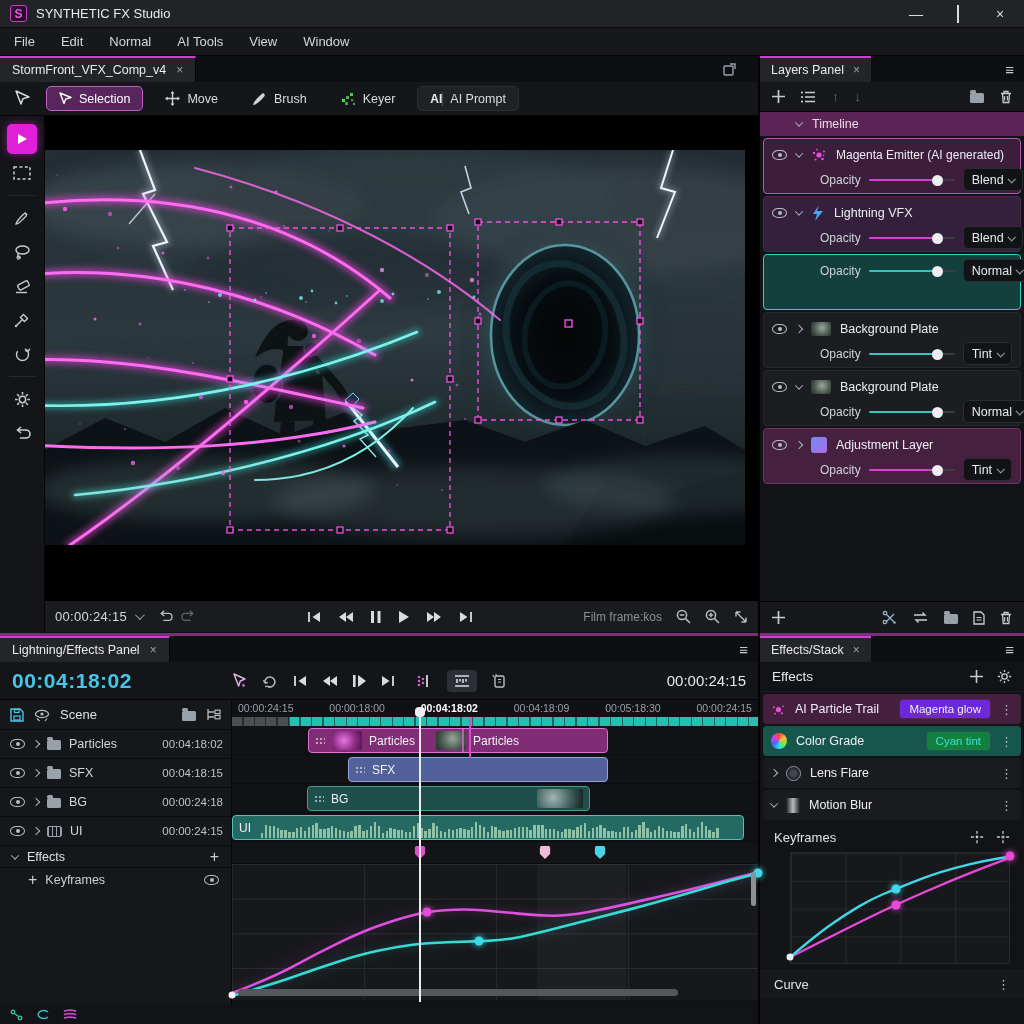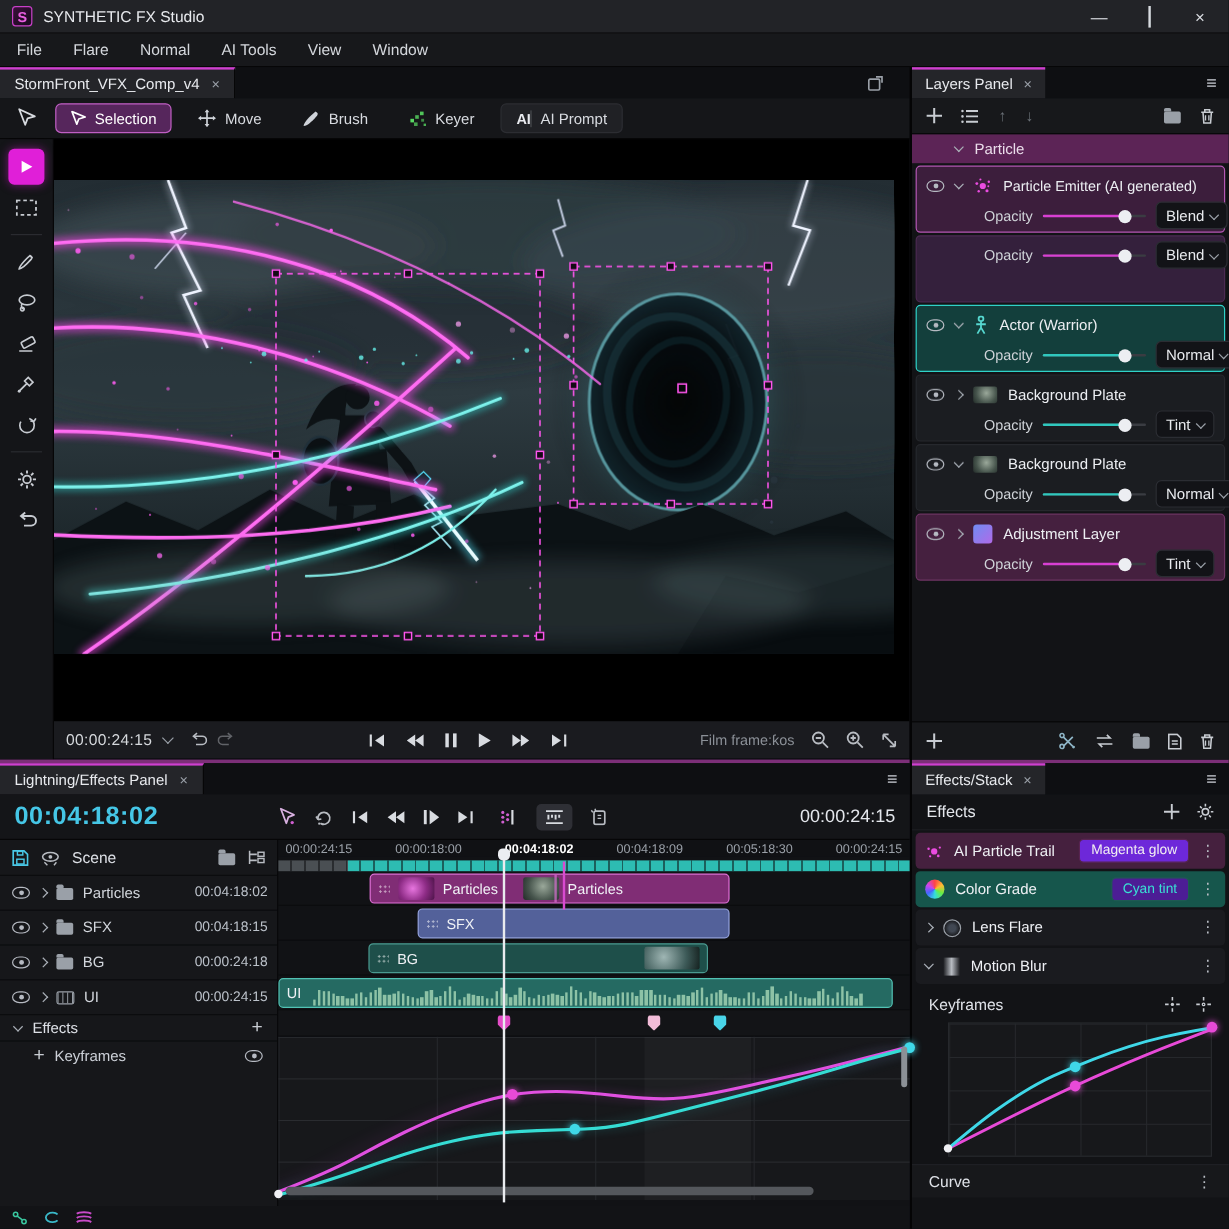--- a/index.html
+++ b/index.html
@@ -72,21 +72,21 @@
   .lbottombar{height:32px;border-top:1px solid #060607;display:flex;align-items:center;gap:15px;padding:0 12px;background:#17181b}
   .layers-sec{height:577px;display:flex;flex-direction:column}
   
   .fx{height:391px;border-top:3px solid #7c2f78;display:flex;flex-direction:column;background:#121316}
   .fxheader{height:30px;display:flex;align-items:center;gap:14px;padding:0 12px;font-size:13.5px;color:#e4e7ec;border-bottom:1px solid #1c1d21}
   .fxstackrow{height:24px;display:flex;align-items:center;gap:9px;padding:0 10px;font-size:13px;color:#dfe2e8}
   .fxitem{height:30px;margin:2px 3px 0 3px;border-radius:4px;display:flex;align-items:center;gap:9px;padding:0 8px;font-size:12.5px;color:#eef0f4}
   .fx-pt{background:#45203e}.fx-cg{background:#16564c}.fx-plain{background:#1a1b1f}
   .badge{margin-left:auto;font-size:11.5px;border-radius:4px;padding:3px 9px}
   .badge.mg{background:#6d28d9;color:#f2eef2;border:1px solid #572450}
-  .badge.ct{background:#4c1d95;color:#39e0d4;border:1px solid #1e5a52}
+  .badge.ct{background:#15803d;color:#39e0d4;border:1px solid #1e5a52}
   .kebab{color:#b8bcc4;font-size:13px;margin-left:4px}
   .fxitem .kebab{margin-left:0}
   .fxitem.nob .kebab{margin-left:auto}
   .kfheader{height:26px;display:flex;align-items:center;gap:12px;padding:0 14px;font-size:13px;color:#dfe2e8;margin-top:4px}
   .kfheader .sp{flex:1}
   .graphwrap{margin:2px 14px 0 30px;height:112px;position:relative}
   .grid{position:absolute;inset:0;background:#17181b;border:1px solid #26282c;background-image:linear-gradient(to right,#26282c 1px,transparent 1px),linear-gradient(to bottom,#26282c 1px,transparent 1px);background-size:25.1% 25.3%}
   .curvesvg{position:absolute;inset:0;width:100%;height:100%}
   .kdot{position:absolute;width:9px;height:9px;border-radius:50%;transform:translate(-50%,-50%)}
   .kdot.magenta{background:#e84ad8;box-shadow:0 0 6px #e84ad8}
@@ -165,21 +165,21 @@
     <div class="apptitle">SYNTHETIC FX Studio</div>
     <div class="winbtns">
       <span class="winbtn">—</span>
       <span class="winbtn"><span class="maxbox"></span></span>
       <span class="winbtn">×</span>
     </div>
   </div>
 
   <div class="menubar">
     <span class="menuitem">File</span>
-    <span class="menuitem">Flare</span>
+    <span class="menuitem">Edit</span>
     <span class="menuitem">Normal</span>
     <span class="menuitem">AI Tools</span>
     <span class="menuitem">View</span>
     <span class="menuitem">Window</span>
   </div>
 
   <div class="doctabs">
     <div class="dtab">
       <span>StormFront_VFX_Comp_v4</span>
       <span class="tclose">×</span>
@@ -599,85 +599,82 @@
         <span class="ico">
             <svg width="12" height="14" viewBox="0 0 12 14">
               <path d="M1 3.5h10M4 3V1.5h4V3M2.5 3.5l.7 9h5.6l.7-9" fill="none" stroke="#c8ccd2" stroke-width="1.3"></path>
               <path d="M4.6 6v4.5M7.4 6v4.5" stroke="#c8ccd2" stroke-width="1.1"></path>
             </svg>
           </span>
       </div>
 
       <div class="lgroup">
         <span class="chd"></span>
-        <span>Particle</span>
+        <span>Timeline</span>
       </div>
 
       <div class="lblock bl-pe">
         <div class="r1">
           <span class="eye"></span>
           <span class="chd"></span>
           <span class="ico">
               <svg width="16" height="16" viewBox="0 0 16 16">
                 <g fill="#ea4ce0">
                   <circle cx="8" cy="8" r="2.6"></circle>
                   <circle cx="3" cy="6" r="1.2"></circle>
                   <circle cx="13" cy="4.5" r="1"></circle>
                   <circle cx="11.5" cy="12" r="1.3"></circle>
                   <circle cx="4.6" cy="12.4" r="1"></circle>
                   <circle cx="12.6" cy="8.2" r=".8"></circle>
                   <circle cx="6" cy="2.6" r=".9"></circle>
                 </g>
               </svg>
             </span>
-          <span style="font-size:12px">Particle Emitter (AI generated)</span>
+          <span style="font-size:12px">Magenta Emitter (AI generated)</span>
         </div>
         <div class="r2">
           <span>Opacity</span>
           <span class="slider">
               <span class="tr"></span>
               <span class="fill mag"></span>
               <span class="knob"></span>
             </span>
           <span class="dd">
               <span>Blend</span>
               <span class="cv"></span>
             </span>
         </div>
       </div>
 
       <div class="lblock bl-lv">
+        <div class="r1">
+          <span class="eye"></span>
+          <span class="chd"></span>
+          <span class="ico">
+              <svg width="14" height="16" viewBox="0 0 14 16">
+                <path d="M8 0L2 9h4l-2 7 8-10H6z" fill="#4aa6f2"></path>
+              </svg>
+            </span>
+          <span>Lightning VFX</span>
+        </div>
         <div class="r2">
           <span>Opacity</span>
           <span class="slider">
               <span class="tr"></span>
               <span class="fill mag"></span>
               <span class="knob"></span>
             </span>
           <span class="dd">
               <span>Blend</span>
               <span class="cv"></span>
             </span>
         </div>
       </div>
 
       <div class="lblock bl-ac">
-        <div class="r1">
-          <span class="eye"></span>
-          <span class="chd"></span>
-          <span class="ico">
-              <svg width="13" height="16" viewBox="0 0 13 16">
-                <g stroke="#56d8d0" stroke-width="1.5" fill="none">
-                  <circle cx="6.5" cy="2.6" r="2"></circle>
-                  <path d="M6.5 4.8V10M6.5 10l-3 5M6.5 10l3 5M2.5 7.2h8"></path>
-                </g>
-              </svg>
-            </span>
-          <span>Actor (Warrior)</span>
-        </div>
         <div class="r2">
           <span>Opacity</span>
           <span class="slider">
               <span class="tr"></span>
               <span class="fill teal"></span>
               <span class="knob"></span>
             </span>
           <span class="dd">
               <span>Normal</span>
               <span class="cv"></span>

